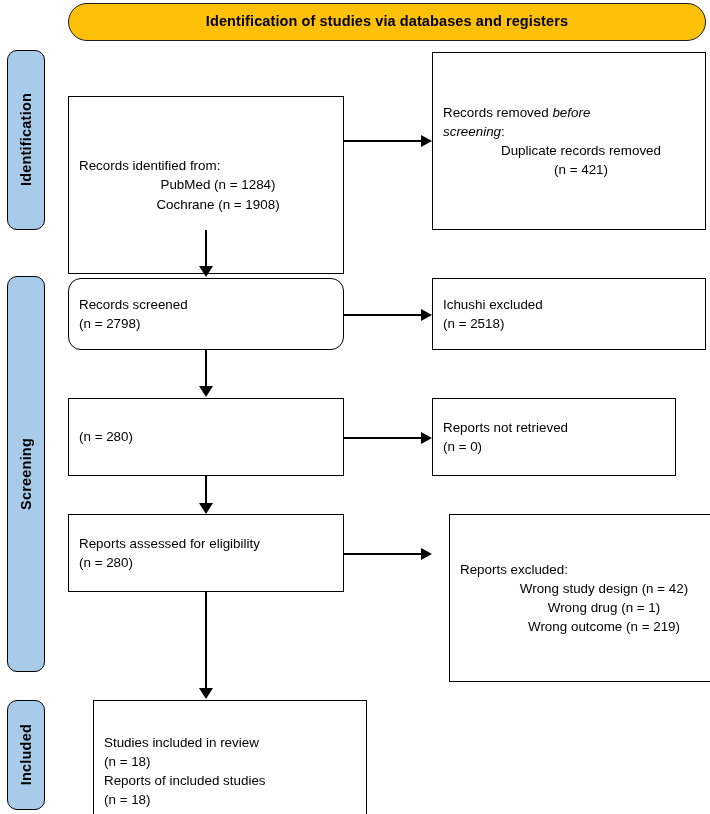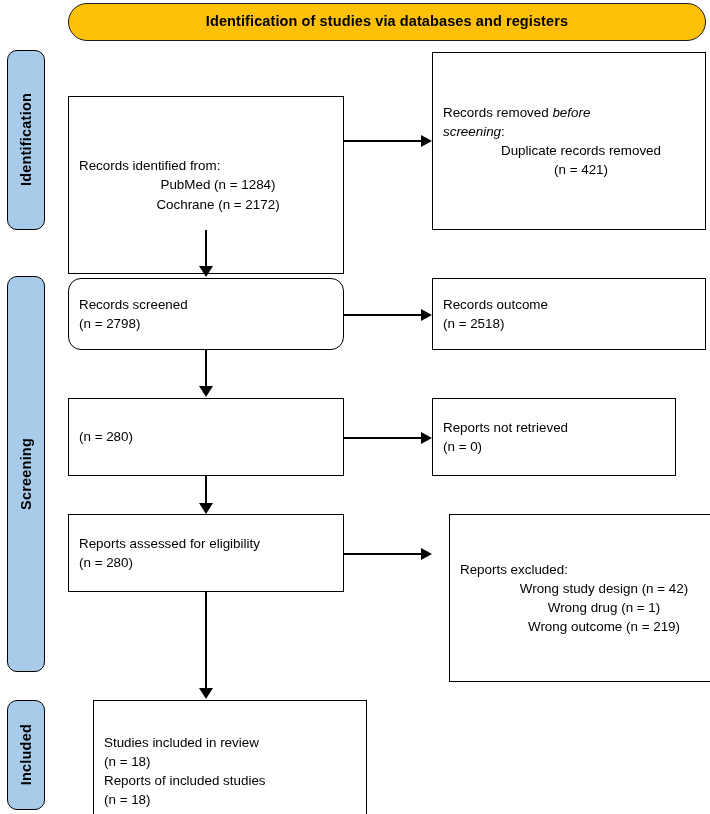--- a/index.html
+++ b/index.html
@@ -166,21 +166,21 @@
     <span class="stage-text">Screening</span>
   </div>
   <div class="stage" id="stage-included">
     <span class="stage-text">Included</span>
   </div>
 
   <div class="box" id="box-records-identified">
     <div class="box-lines">
       <div class="line">Records identified from:</div>
       <div class="line indent">PubMed (n = 1284)</div>
-      <div class="line indent">Cochrane (n = 2172)</div>
+      <div class="line indent">Cochrane (n = 1908)</div>
     </div>
   </div>
 
   <div class="box" id="box-records-removed">
     <div class="box-lines">
       <div class="line"><span>Records removed </span><span class="ital">before</span></div>
       <div class="line"><span class="ital">screening</span><span>:</span></div>
       <div class="line indent">Duplicate records removed</div>
       <div class="line indent">(n = 421)</div>
     </div>
@@ -194,21 +194,21 @@
 
   <div class="box" id="box-records-screened">
     <div class="box-lines">
       <div class="line">Records screened</div>
       <div class="line">(n = 2798)</div>
     </div>
   </div>
 
   <div class="box" id="box-records-excluded">
     <div class="box-lines">
-      <div class="line">Records outcome</div>
+      <div class="line">Ichushi excluded</div>
       <div class="line">(n = 2518)</div>
     </div>
   </div>
 
   <div class="conn-h" id="conn-h-2"></div>
   <div class="arrow-right" id="arr-h-2"></div>
 
   <div class="conn-v" id="conn-v-2"></div>
   <div class="arrow-down" id="arr-v-2"></div>
 

